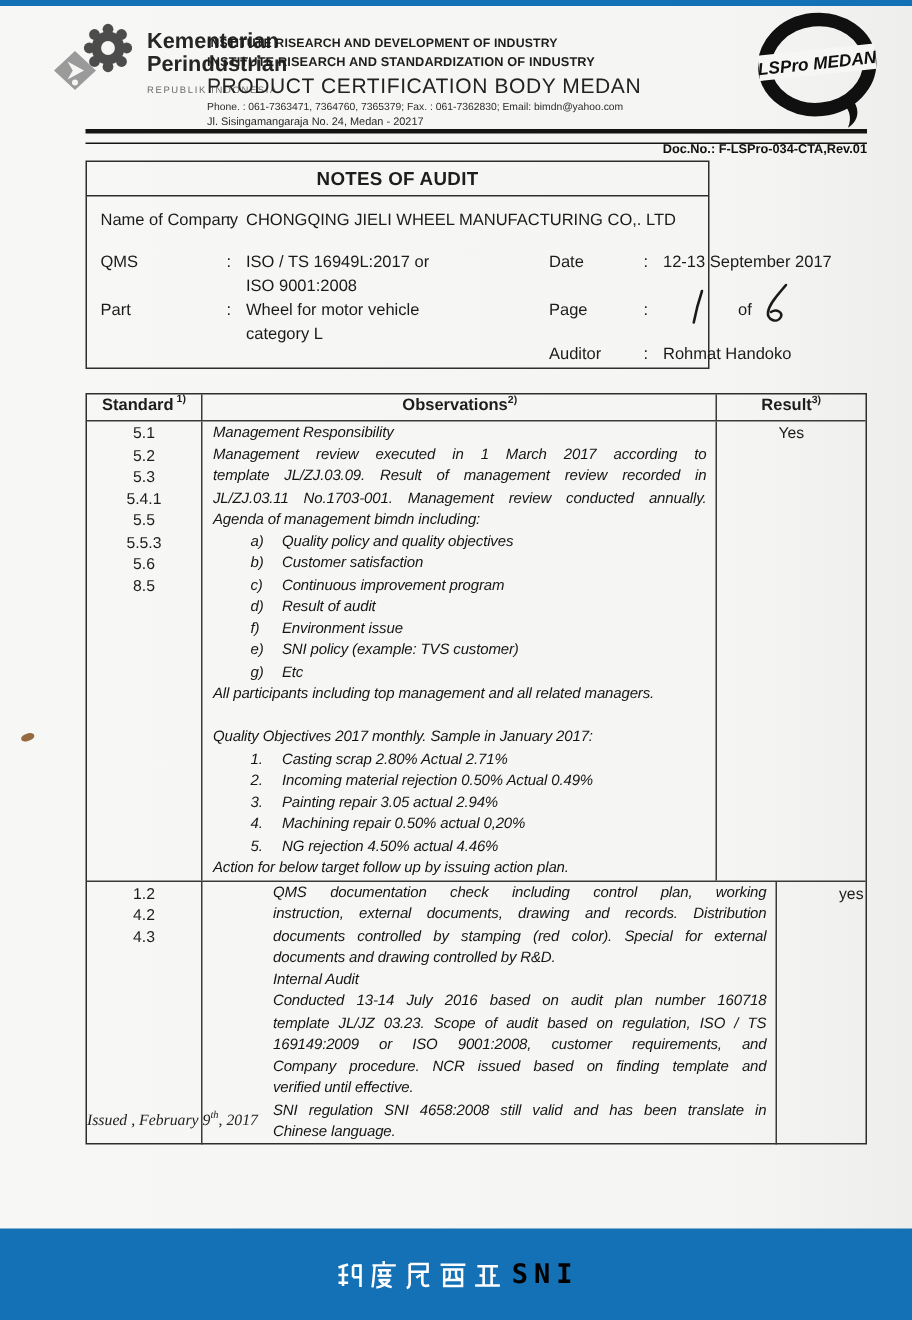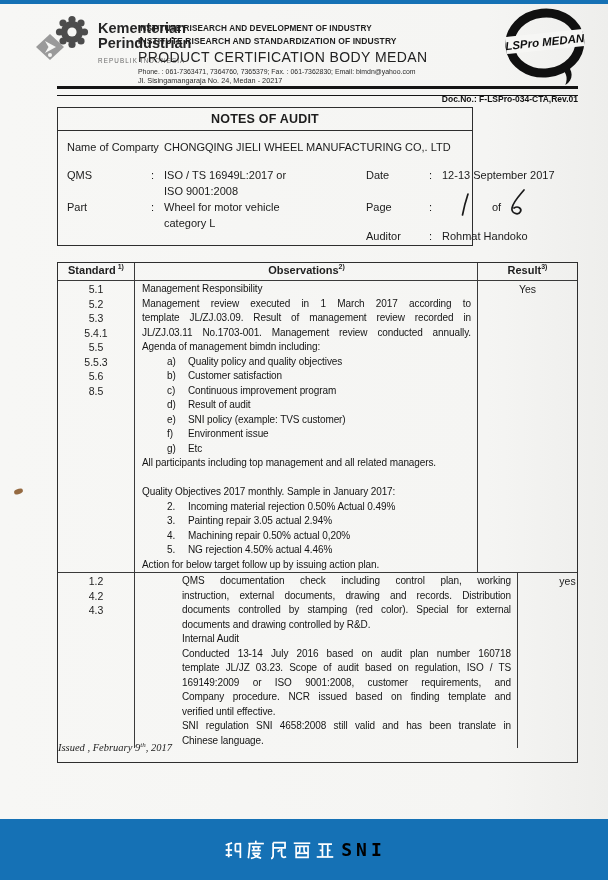--- a/index.html
+++ b/index.html
@@ -41,21 +41,21 @@
   .t-row:last-child{flex:1 1 auto;}
   .c-std{width:77px;flex:0 0 77px;border-right:1px solid #3a3a3a;text-align:center;box-sizing:border-box;}
   .c-obs{width:343px;flex:0 0 343px;border-right:1px solid #3a3a3a;box-sizing:border-box;
          padding:1px 6px 0 7px;}
   .c-res{flex:1 1 auto;text-align:center;}
   .t-head .t-cell{font-weight:bold;font-size:11px;padding-top:1px;}
   .t-head sup{font-size:7px;}
   .t-head .c-std sup{margin-left:2px;}
   .std-line{font-size:10.5px;line-height:14.5px;}
   .c-std .std-wrap{padding-top:1px;}
-  .obs-line{font-size:10px;line-height:14.5px;height:14.5px;letter-spacing:-0.1px;color:#151515;overflow:visible;}
+  .obs-line{font-size:10px;line-height:14.5px;height:14.5px;letter-spacing:-0.1px;color:#151515;overflow:visible;font-style:italic;}
   .obs-line.p{white-space:nowrap;}
   .obs-line.j{text-align:justify;text-align-last:justify;}
   .obs-line.i{padding-left:25px;white-space:nowrap;}
   .obs-line.i .mark{display:inline-block;width:21px;}
   .obs-line.b{height:14.5px;}
   .res-val{font-size:10.5px;padding-top:2px;}
   
   .issued{position:absolute;left:58px;top:742px;font-family:"Liberation Serif",serif;
           font-style:italic;font-size:10.5px;color:#222;}
   .issued sup{font-size:7px;}
@@ -187,26 +187,27 @@
           <div class="t-cell c-obs">
             <div class="obs-line p">Management Responsibility</div>
             <div class="obs-line j">Management review executed in 1 March 2017 according to</div>
             <div class="obs-line j">template JL/ZJ.03.09. Result of management review recorded in</div>
             <div class="obs-line j">JL/ZJ.03.11 No.1703-001. Management review conducted annually.</div>
             <div class="obs-line p">Agenda of management bimdn including:</div>
             <div class="obs-line i"><span class="mark">a)</span><span>Quality policy and quality objectives</span></div>
             <div class="obs-line i"><span class="mark">b)</span><span>Customer satisfaction</span></div>
             <div class="obs-line i"><span class="mark">c)</span><span>Continuous improvement program</span></div>
             <div class="obs-line i"><span class="mark">d)</span><span>Result of audit</span></div>
+            <div class="obs-line i"><span class="mark">f)</span><span>Environment issue</span></div>
             <div class="obs-line i"><span class="mark">e)</span><span>SNI policy (example: TVS customer)</span></div>
-            <div class="obs-line i"><span class="mark">f)</span><span>Environment issue</span></div>
             <div class="obs-line i"><span class="mark">g)</span><span>Etc</span></div>
             <div class="obs-line p">All participants including top management and all related managers.</div>
             <div class="obs-line b"></div>
             <div class="obs-line p">Quality Objectives 2017 monthly. Sample in January 2017:</div>
+            <div class="obs-line i"><span class="mark">1.</span><span>Casting scrap 2.80% Actual 2.71%</span></div>
             <div class="obs-line i"><span class="mark">2.</span><span>Incoming material rejection 0.50% Actual 0.49%</span></div>
             <div class="obs-line i"><span class="mark">3.</span><span>Painting repair 3.05 actual 2.94%</span></div>
             <div class="obs-line i"><span class="mark">4.</span><span>Machining repair 0.50% actual 0,20%</span></div>
             <div class="obs-line i"><span class="mark">5.</span><span>NG rejection 4.50% actual 4.46%</span></div>
             <div class="obs-line p">Action for below target follow up by issuing action plan.</div>
           </div>
           <div class="t-cell c-res">
             <div class="res-val">Yes</div>
           </div>
         </div>

